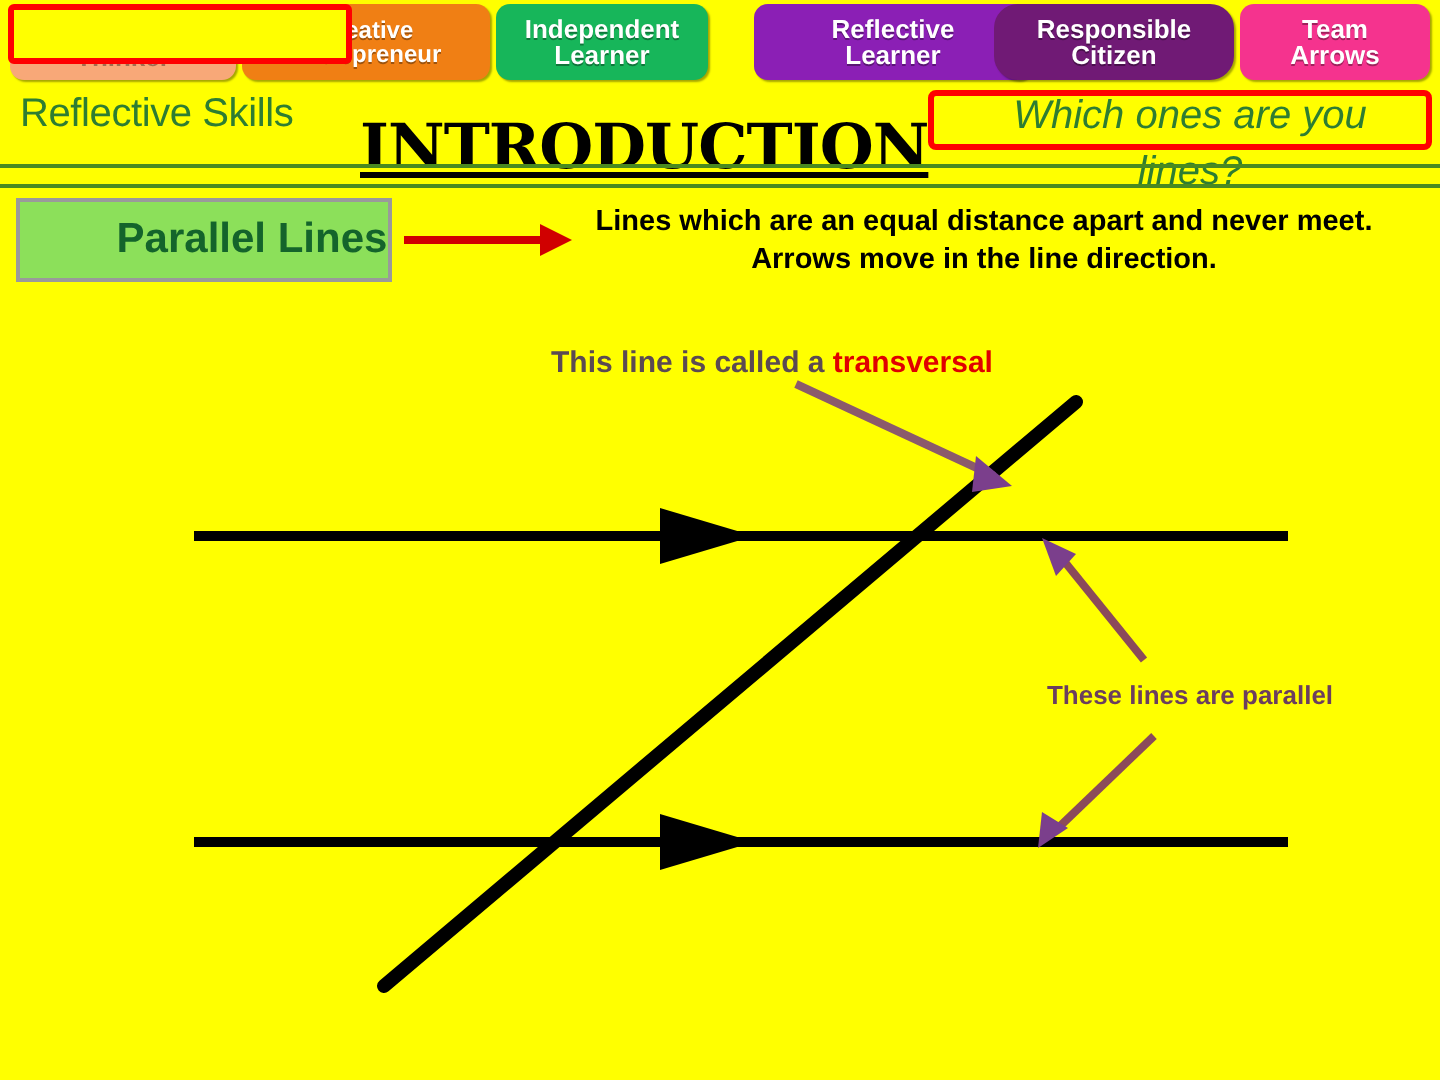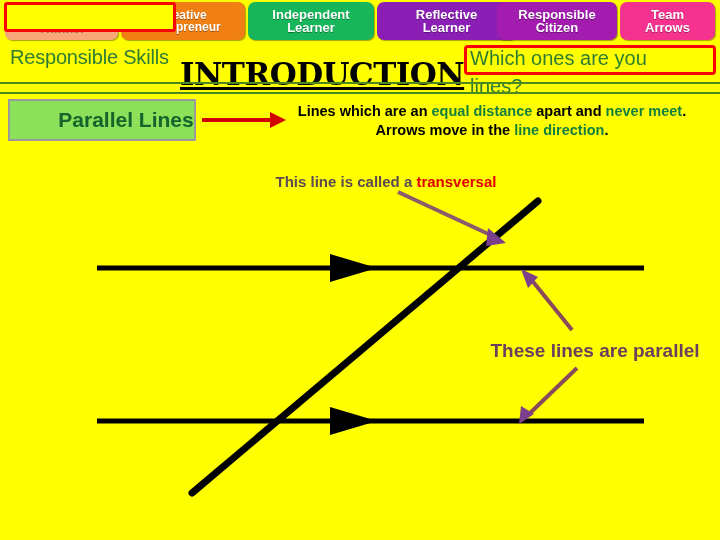--- a/index.html
+++ b/index.html
@@ -41,88 +41,88 @@
     text-decoration:underline;letter-spacing:-.5px;
     white-space:nowrap;
   }
   .qbox{
     position:absolute;left:464px;top:45px;width:252px;height:30px;
     border:3px solid #FF0000;border-radius:4px;
     background:#FFFF00;box-sizing:border-box;
   }
   .qtext{
     position:absolute;left:470px;top:44px;width:250px;
-    font-size:20px;color:#2E7D32;text-align:left;line-height:28px;
+    font-size:20px;color:#2E7D32;text-align:center;line-height:28px;font-style:italic;
   }
   .divider{position:absolute;left:0;width:720px;height:2px;background:#4a8a20;}
 
   
   .plbox{
     position:absolute;left:8px;top:99px;width:188px;height:42px;
     background:#8CE05A;border:2px solid #9a9a9a;
     box-sizing:border-box;
     display:flex;align-items:center;justify-content:center;padding-left:48px;
   }
   .pltext{font-size:21px;font-weight:bold;color:#14642b;}
 
   
   .desc{
     position:absolute;left:276px;top:102px;width:432px;
     text-align:center;font-size:14.5px;font-weight:bold;
     color:#000000;line-height:19px;
   }
-  .desc .hl{color:#15803d;}
+  .desc .hl{color:#000000;}
   .transv{
     position:absolute;left:230px;top:172px;width:312px;
     text-align:center;font-size:15px;font-weight:bold;
     color:#5B4A52;line-height:19px;
   }
   .transv .hl{color:#E00000;}
   .parlab{
     position:absolute;left:480px;top:340px;width:230px;
-    text-align:center;font-size:19px;font-weight:bold;
+    text-align:center;font-size:13px;font-weight:bold;
     color:#6B3E5E;
   }
 
   svg.overlay{position:absolute;left:0;top:0;width:720px;height:540px;pointer-events:none;}
 </style>
 </head>
 <body>
 
 <div id="stage">
 
   <div class="tabbar">
     <div class="tab" style="left: 5px; width: 113px; background: rgb(248, 168, 120); font-size: 13px;">
       <span><span>Positive</span><br>
       <span>Thinker</span></span>
     </div>
     <div class="tab" style="left: 121px; width: 124px; background: rgb(240, 127, 20); font-size: 12px;">
       <span><span>Creative</span><br>
       <span>Entrepreneur</span></span>
     </div>
-    <div class="tab" style="left: 248px; width: 126px; background: rgb(23, 182, 90); font-size: 13px;">
+    <div class="tab" style="left: 248px; width: 106px; background: rgb(23, 182, 90); font-size: 13px;">
       <span><span>Independent</span><br>
       <span>Learner</span></span>
     </div>
     <div class="tab" style="left: 377px; width: 139px; background: rgb(139, 31, 181); font-size: 13px;">
       <span><span>Reflective</span><br>
       <span>Learner</span></span>
     </div>
-    <div class="tab" style="left: 497px; width: 120px; background: #a21caf; font-size: 13px;">
+    <div class="tab" style="left: 497px; width: 120px; background: #701a75; font-size: 13px; border-radius: 12px;">
       <span><span>Responsible</span><br>
       <span>Citizen</span></span>
     </div>
     <div class="tab" style="left: 620px; width: 95px; background: rgb(245, 51, 142); font-size: 13px;">
       <span><span>Team</span><br>
       <span>Arrows</span></span>
     </div>
   </div>
 
   <div class="entbox"></div>
-  <div class="enttext">Responsible Skills</div>
+  <div class="enttext">Reflective Skills</div>
   <div class="introtitle">INTRODUCTION</div>
 
   <div class="qbox"></div>
   <div class="qtext">
     <span>Which ones are you</span><br>
     <span>lines?</span>
   </div>
 
   <div class="divider" style="top:82px"></div>
   <div class="divider" style="top:92px"></div>

